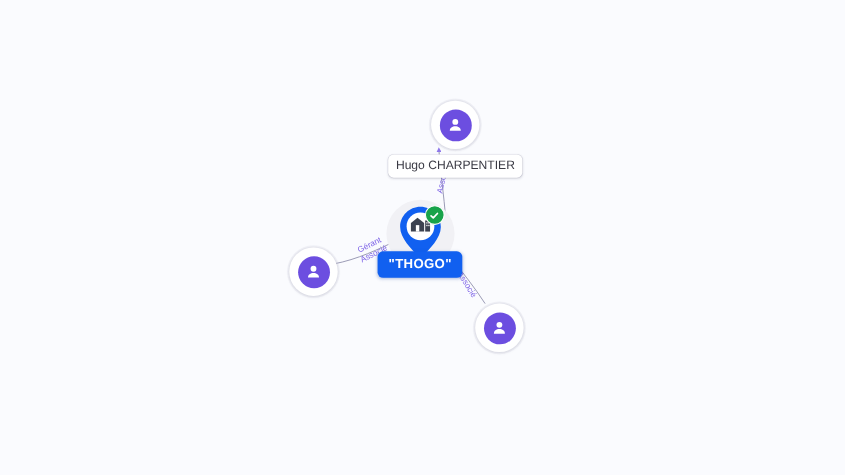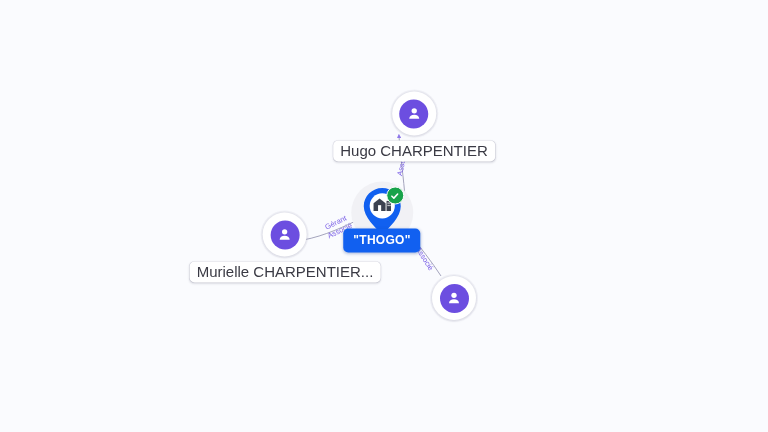--- a/index.html
+++ b/index.html
@@ -72,21 +72,21 @@
     justify-content: center;
   }
   .avatar svg { display: block; }
 
   
   .chip {
     margin-top: 4px;
     background: #ffffff;
     border-radius: 5px;
     padding: 4px 7px 5px 7px;
-    font-size: 15px;
+    font-size: 11px;
     line-height: 12px;
     color: #3a3a44;
     white-space: nowrap;
     box-shadow: 0 1px 2px rgba(60,60,90,0.16),
                 0 0 0 0.5px rgba(170,170,190,0.35);
   }
 
   
   .company {
     position: absolute;
@@ -211,21 +211,20 @@
     <div class="avatar-wrap">
       <div class="avatar-halo outer"></div>
       <div class="avatar-halo"></div>
       <div class="avatar">
         <svg width="16" height="16" viewBox="0 0 24 24" fill="#ffffff">
           <circle cx="12" cy="8" r="4"></circle>
           <path d="M4.5 20c0-4.1 3.4-6.2 7.5-6.2s7.5 2.1 7.5 6.2z"></path>
         </svg>
       </div>
     </div>
-    <div class="chip">Murielle CHARPENTIER...</div>
   </div>
 
   <div class="node" style="left:454px; top:298px;">
     <div class="avatar-wrap">
       <div class="avatar-halo outer"></div>
       <div class="avatar-halo"></div>
       <div class="avatar">
         <svg width="16" height="16" viewBox="0 0 24 24" fill="#ffffff">
           <circle cx="12" cy="8" r="4"></circle>
           <path d="M4.5 20c0-4.1 3.4-6.2 7.5-6.2s7.5 2.1 7.5 6.2z"></path>

